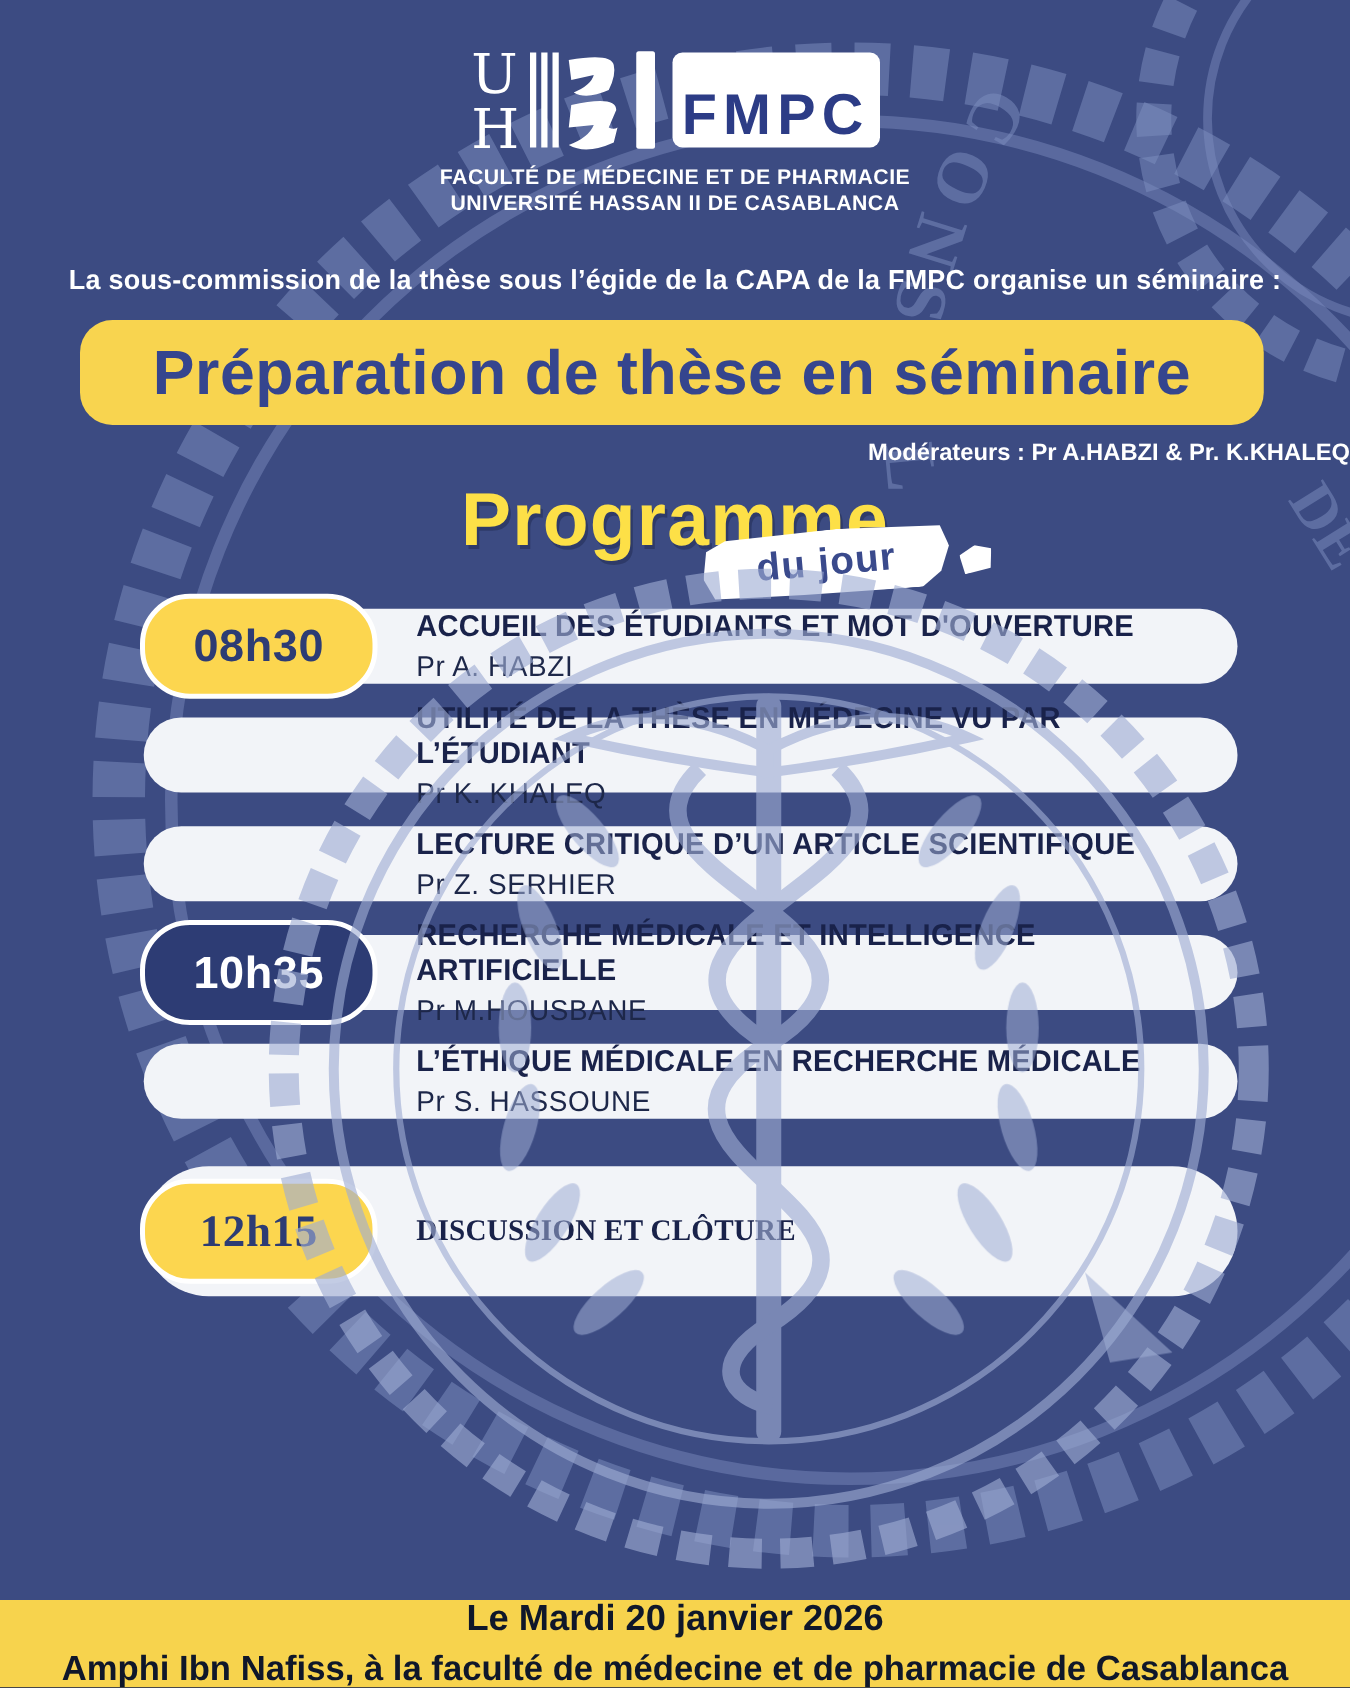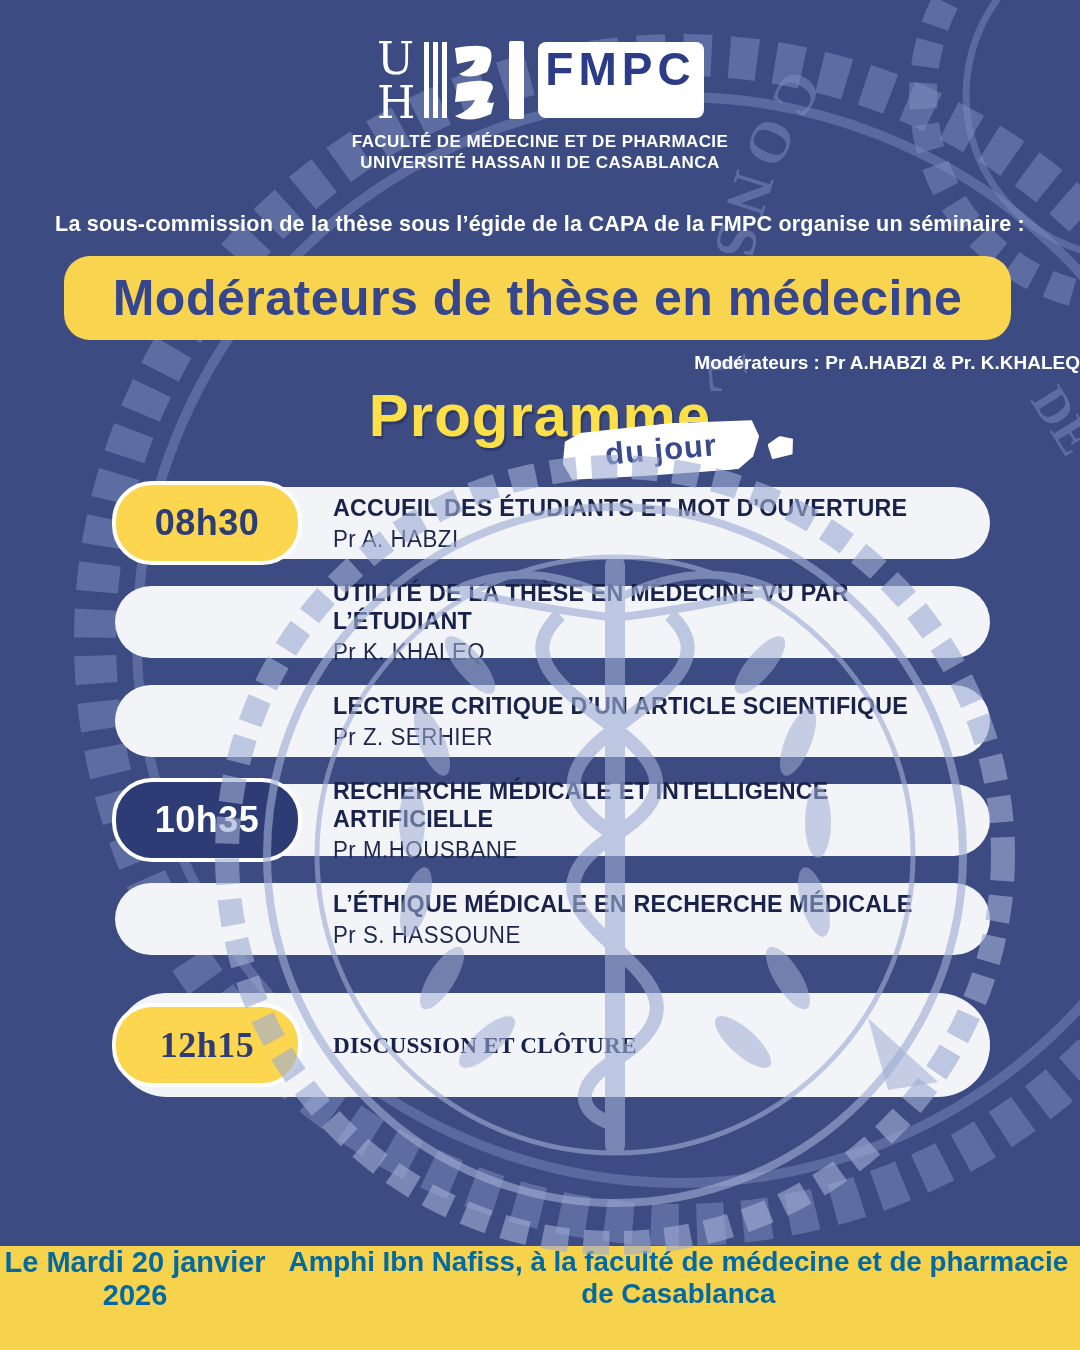--- a/index.html
+++ b/index.html
@@ -10,21 +10,21 @@
   }
   
   .wm-under{position:absolute;inset:0;z-index:1;pointer-events:none;}
   .wm-over{position:absolute;inset:0;z-index:5;pointer-events:none;}
   
   .header{position:absolute;top:38px;left:0;right:0;z-index:3;text-align:center;}
   .logo-row{display:flex;justify-content:center;align-items:center;gap:14px;}
   .logo-divider{width:15px;height:78px;background:#fff;border-radius:2px;}
   .fmpc-box{
     background:#fff;border-radius:8px;height:76px;width:166px;
-    display:flex;align-items:flex-start;justify-content:center;
+    display:flex;align-items:flex-end;justify-content:center;
   }
   .fmpc-box span{color:#2c3c86;font-weight:bold;font-size:46px;letter-spacing:5px;}
   .logo-lines{margin-top:9px;color:#fff;font-weight:bold;font-size:17px;line-height:21px;letter-spacing:.4px;}
   .intro{
     position:absolute;top:211px;left:0;right:0;z-index:3;text-align:center;
     color:#fff;font-weight:bold;font-size:22px;letter-spacing:.2px;
     transform:scaleX(.98);
   }
   .banner{
     position:absolute;top:256px;left:64px;width:947px;height:84px;z-index:3;
@@ -51,41 +51,41 @@
   .dujour-chip{
     position:absolute;top:436px;left:768px;width:26px;height:22px;z-index:4;background:#fff;
     transform:rotate(-8deg);clip-path:polygon(0 30%,50% 0,100% 20%,90% 90%,10% 100%);
   }
   
   .schedule{
     position:absolute;top:487px;left:115px;width:875px;z-index:2;
     display:flex;flex-direction:column;gap:27px;
   }
   .row{
-    position:relative;background:#f2f4f8;border-radius:40px;height:72px;
+    position:relative;background:#f2f4f8;border-radius:40px;height:60px;
     display:flex;align-items:center;
   }
   .row.tall{height:104px;margin-top:11px;border-radius:52px;font-family:Liberation Serif, serif;}
   .pill{
     position:absolute;left:-3px;top:50%;transform:translateY(-50%);
     width:190px;height:84px;border-radius:40px;z-index:6;
     display:flex;align-items:center;justify-content:center;
     border:4px solid #fff;box-sizing:border-box;
     background:#2d3c74;color:#fff;
   }
   .pill.yellow{background:#fcd64f;color:#2d3c74;}
   .pill span{font-weight:bold;font-size:36px;letter-spacing:.5px;}
   .row-body{position:relative;z-index:6;margin-left:218px;transform:scaleX(.97);transform-origin:left center;}
   .row-title{color:#19224a;font-weight:bold;font-size:24px;letter-spacing:.2px;}
   .row-speaker{color:#1d2749;font-size:23px;margin-top:4px;letter-spacing:.5px;}
   
   .footer{
-    position:absolute;left:0;right:0;bottom:0;height:104px;z-index:3;
-    background:#f7d34d;color:#0369a1;text-align:center;
-    display:flex;flex-direction:row;justify-content:center;gap:7px;
+    position:absolute;left:0;right:0;bottom:0;height:70px;z-index:3;
+    background:#f7d34d;color:#0f172a;text-align:center;
+    display:flex;flex-direction:column;justify-content:center;gap:7px;
   }
   .footer .line1{font-weight:bold;font-size:29px;}
   .footer .line2{font-weight:bold;font-size:28px;transform:scaleX(.99);}
 </style>
 </head>
 <body>
 
 <div class="poster">
 
   <svg class="wm-under" viewBox="0 0 1080 1350" aria-hidden="true">
@@ -122,21 +122,21 @@
     </div>
     <div class="logo-lines">
       <div>FACULTÉ DE MÉDECINE ET DE PHARMACIE</div>
       <div>UNIVERSITÉ HASSAN II DE CASABLANCA</div>
     </div>
   </div>
 
   <div class="intro">La sous-commission de la thèse sous l’égide de la CAPA de la FMPC organise un séminaire :</div>
 
   <div class="banner">
-    <span>Modérateurs de thèse en médecine</span>
+    <span>Préparation de thèse en séminaire</span>
   </div>
 
   <div class="moderators">Modérateurs : Pr A.HABZI &amp; Pr. K.KHALEQ</div>
 
   <div class="programme">Programme</div>
   <div class="dujour">
     <span>du jour</span>
   </div>
   <div class="dujour-chip"></div>
 

